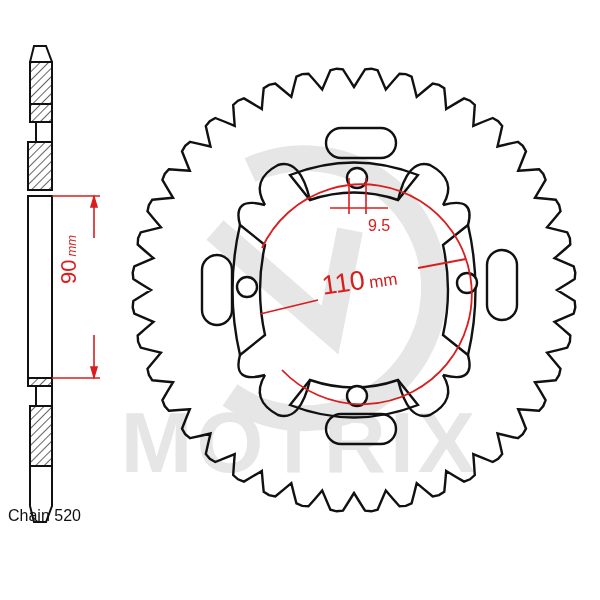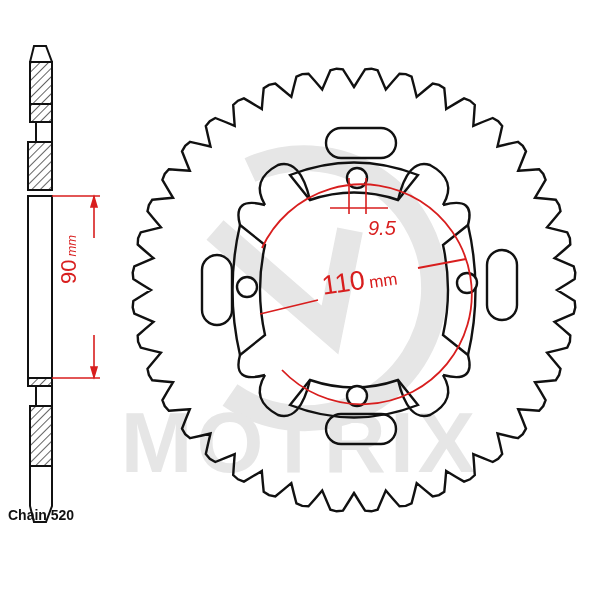--- a/index.html
+++ b/index.html
@@ -1,20 +1,20 @@
 <!DOCTYPE html>
 <html><head>
 <meta charset="utf-8">
 <style>
   html, body { margin:0; padding:0; background:#ffffff; }
   #stage { position:relative; width:600px; height:600px; overflow:hidden; background:#fff; }
   svg { position:absolute; left:0; top:0; }
   .lbl { position:absolute; font-family:"Liberation Sans", sans-serif; }
-  #chain-label { left:8px; top:507px; font-size:14px; font-weight:bold; color:#111; letter-spacing:0px; }
-  #bolt-label { left:368px; top:217px; font-size:20px; color:#d81e1e;font-style:italic; }
+  #chain-label { left:8px; top:507px; font-size:16px; font-weight:normal; color:#111; letter-spacing:0px; }
+  #bolt-label { left:368px; top:217px; font-size:16px; color:#d81e1e; }
   #pcd-label { left:320px; top:271px; font-size:27px; color:#d81e1e; transform:rotate(-8deg); transform-origin:left top; white-space:nowrap; }
   #pcd-label .unit { font-size:17px; margin-left:4px; }
   #hub-label { left:56px; top:284px; font-size:22px; color:#d81e1e; transform:rotate(-90deg); transform-origin:left top; white-space:nowrap; }
   #hub-label .unit { font-size:13px; font-style:italic; margin-left:3px; }
 </style>
 </head>
 <body>
 
 <div id="stage">
 

